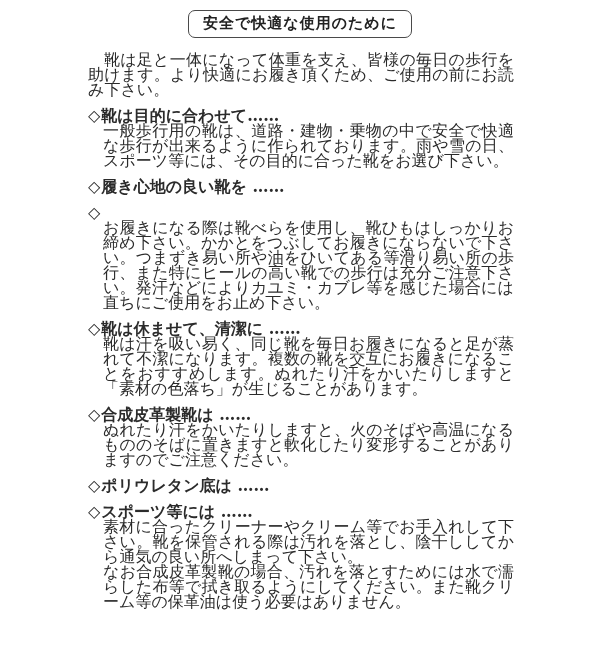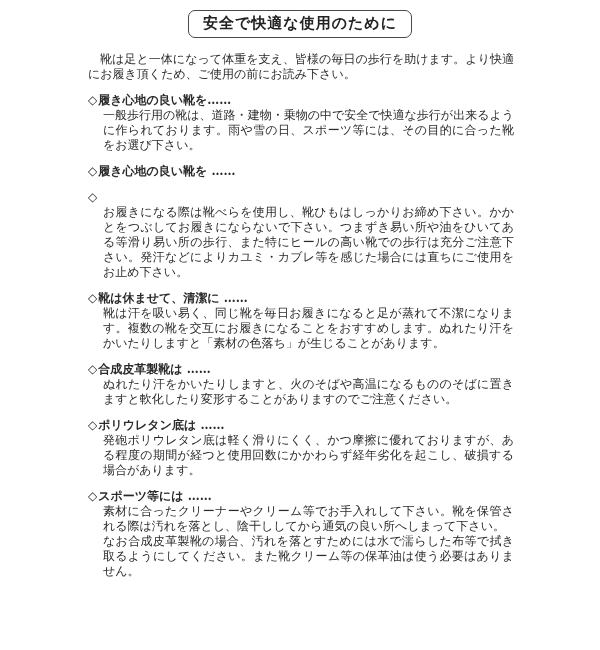--- a/index.html
+++ b/index.html
@@ -25,21 +25,21 @@
     border: 1.5px solid #4a4a4a;
     border-radius: 7px;
     padding: 3px 14px 4px 14px;
     font-size: 15px;
     letter-spacing: 1px;
     font-weight: 600;
     color: #222;
   }
   .content {
     margin: 14px 86px 0 88px;
-    font-size: 12px;
+    font-size: 16px;
     line-height: 15px;
     text-align: justify;
   }
   .intro {
     text-indent: 1em;
   }
   .section {
     margin-top: 11px;
   }
   .section-heading {
@@ -64,21 +64,21 @@
     <div class="title-box">安全で快適な使用のために</div>
   </div>
 
   <div class="content">
 
     <p class="intro">靴は足と一体になって体重を支え、皆様の毎日の歩行を助けます。より快適にお履き頂くため、ご使用の前にお読み下さい。</p>
 
     <div class="section">
       <div class="section-heading">
         <span class="diamond">◇</span>
-        <span>履き心地の良い靴を……</span>
+        <span>靴は目的に合わせて……</span>
       </div>
       <div class="section-body">一般歩行用の靴は、道路・建物・乗物の中で安全で快適な歩行が出来るように作られております。雨や雪の日、スポーツ等には、その目的に合った靴をお選び下さい。</div>
     </div>
 
     <div class="section">
       <div class="section-heading">
         <span class="diamond">◇</span>
         <span>履き心地の良い靴を ……</span>
       </div>
     </div>
@@ -104,21 +104,20 @@
         <span>合成皮革製靴は ……</span>
       </div>
       <div class="section-body">ぬれたり汗をかいたりしますと、火のそばや高温になるもののそばに置きますと軟化したり変形することがありますのでご注意ください。</div>
     </div>
 
     <div class="section">
       <div class="section-heading">
         <span class="diamond">◇</span>
         <span>ポリウレタン底は ……</span>
       </div>
-      <div class="section-body">発砲ポリウレタン底は軽く滑りにくく、かつ摩擦に優れておりますが、ある程度の期間が経つと使用回数にかかわらず経年劣化を起こし、破損する場合があります。</div>
     </div>
 
     <div class="section">
       <div class="section-heading">
         <span class="diamond">◇</span>
         <span>スポーツ等には ……</span>
       </div>
       <div class="section-body">素材に合ったクリーナーやクリーム等でお手入れして下さい。靴を保管される際は汚れを落とし、陰干ししてから通気の良い所へしまって下さい。
 なお合成皮革製靴の場合、汚れを落とすためには水で濡らした布等で拭き取るようにしてください。また靴クリーム等の保革油は使う必要はありません。</div>
     </div>

